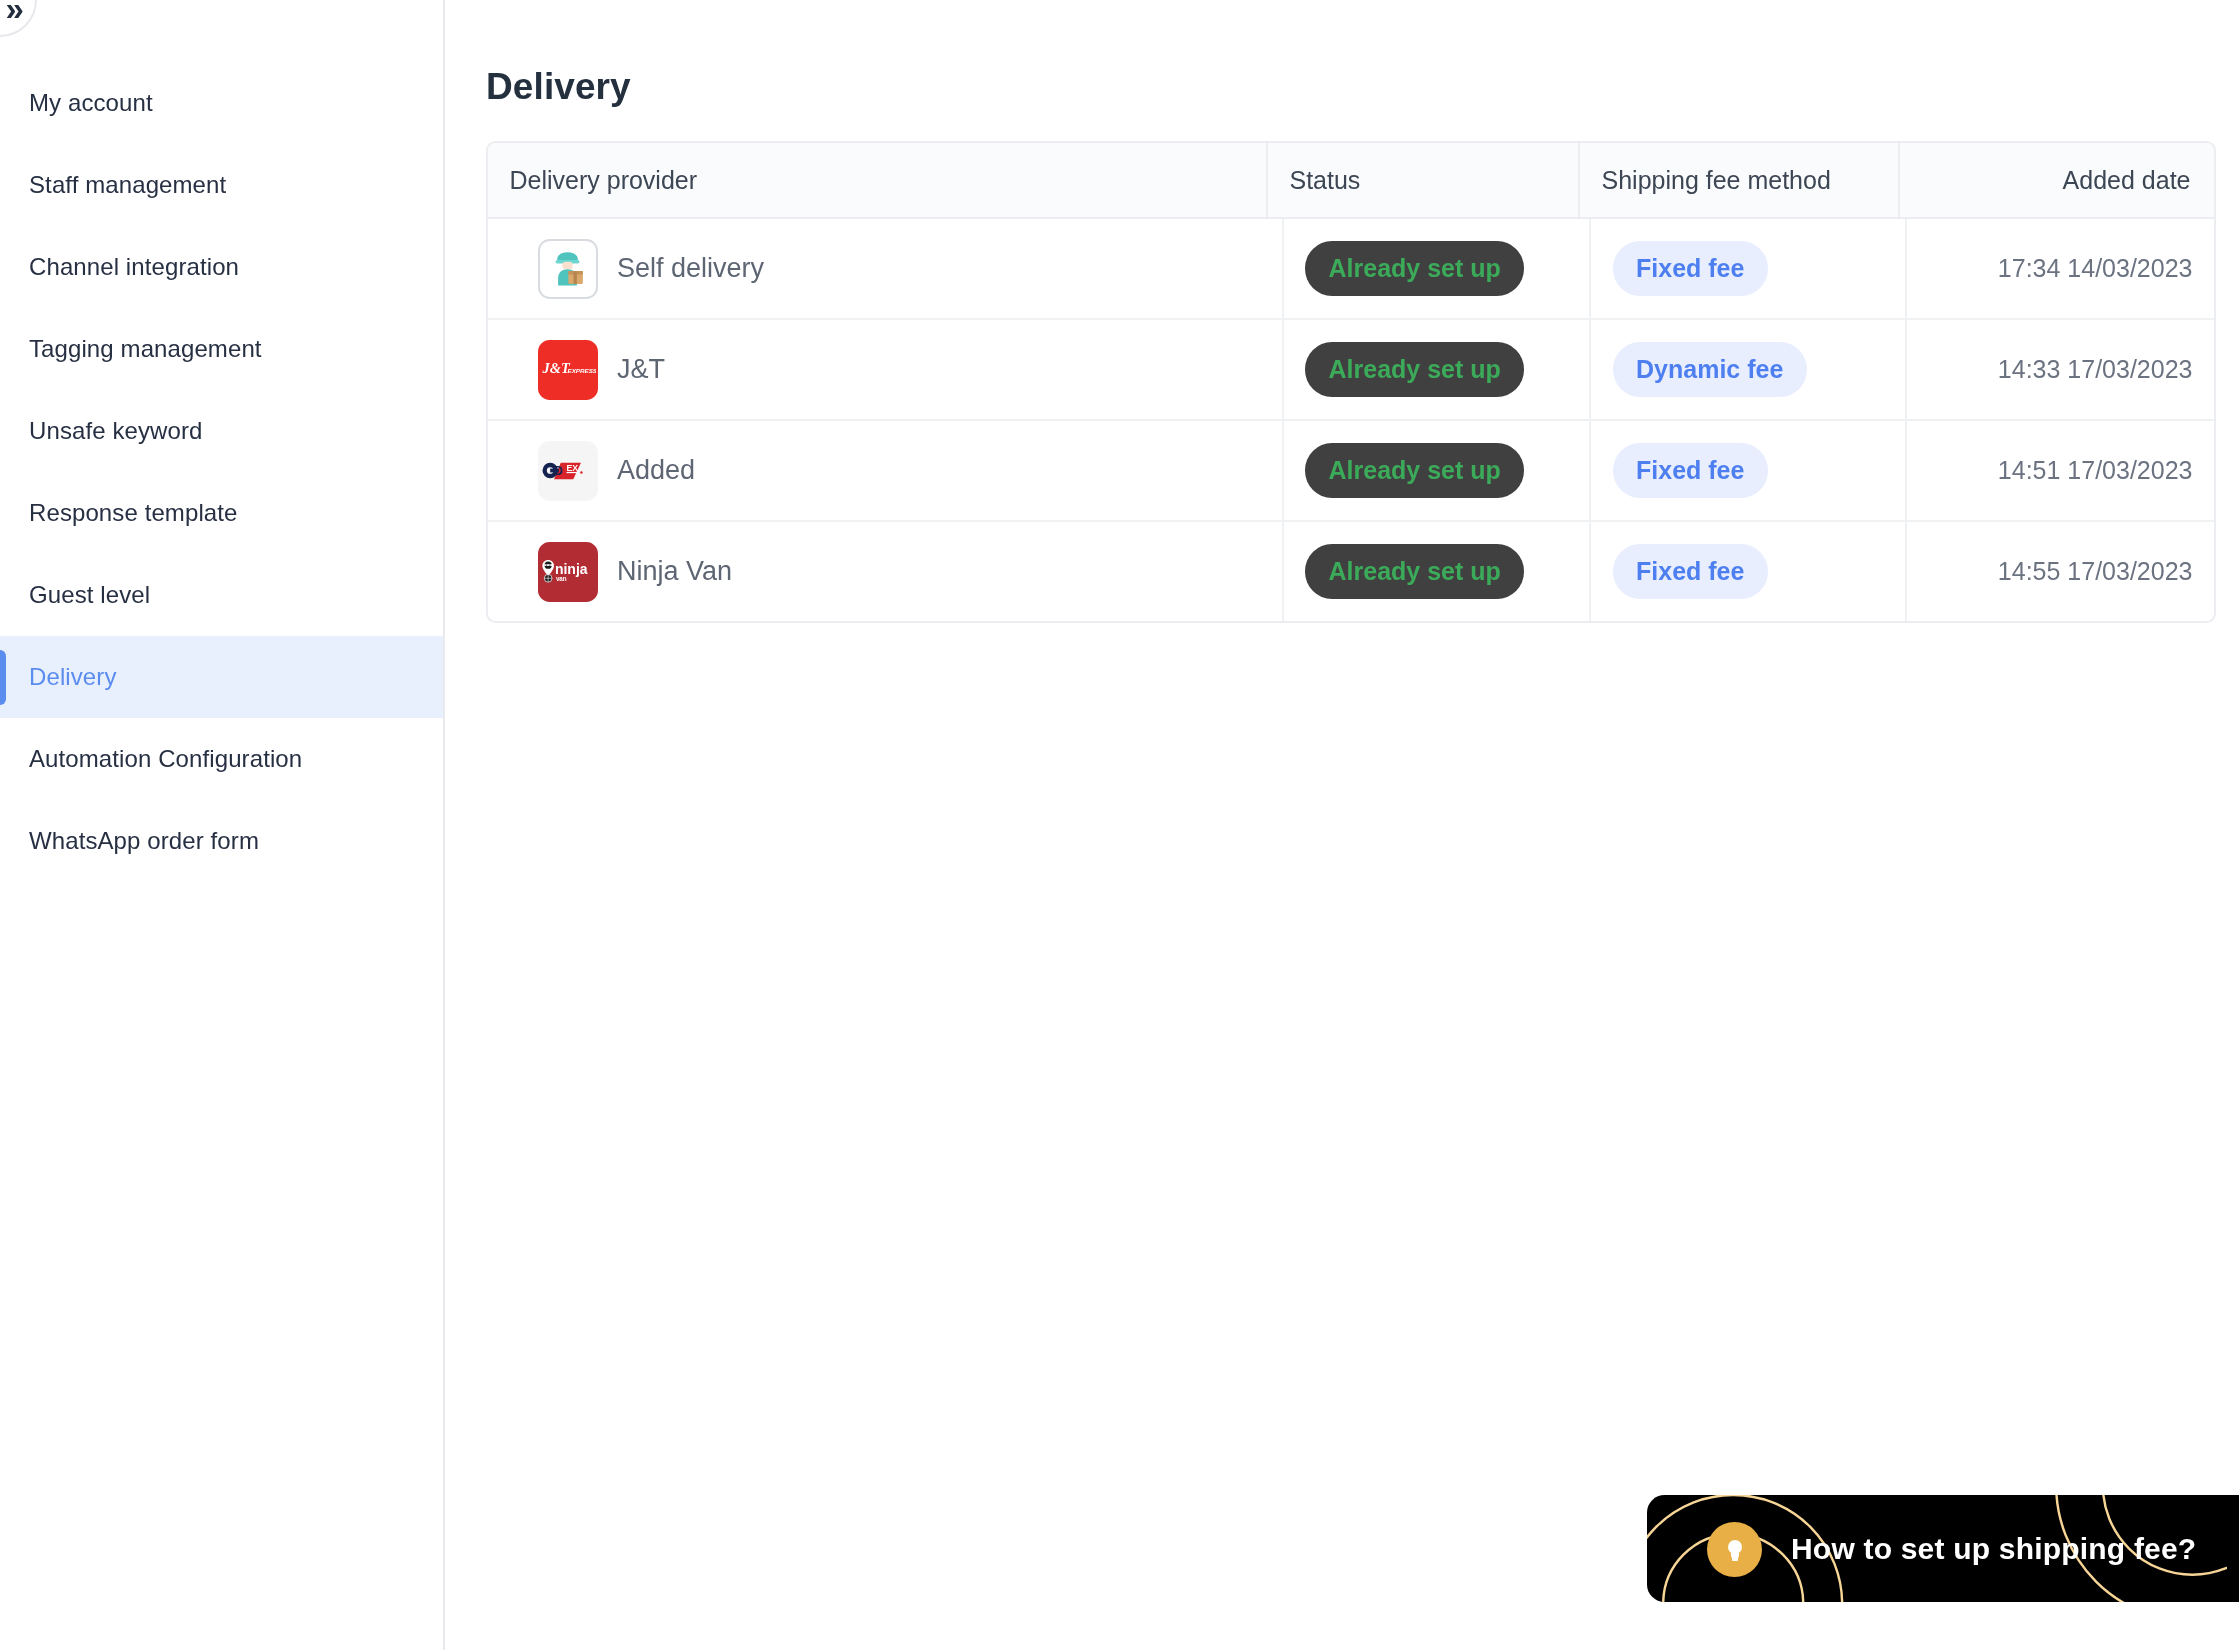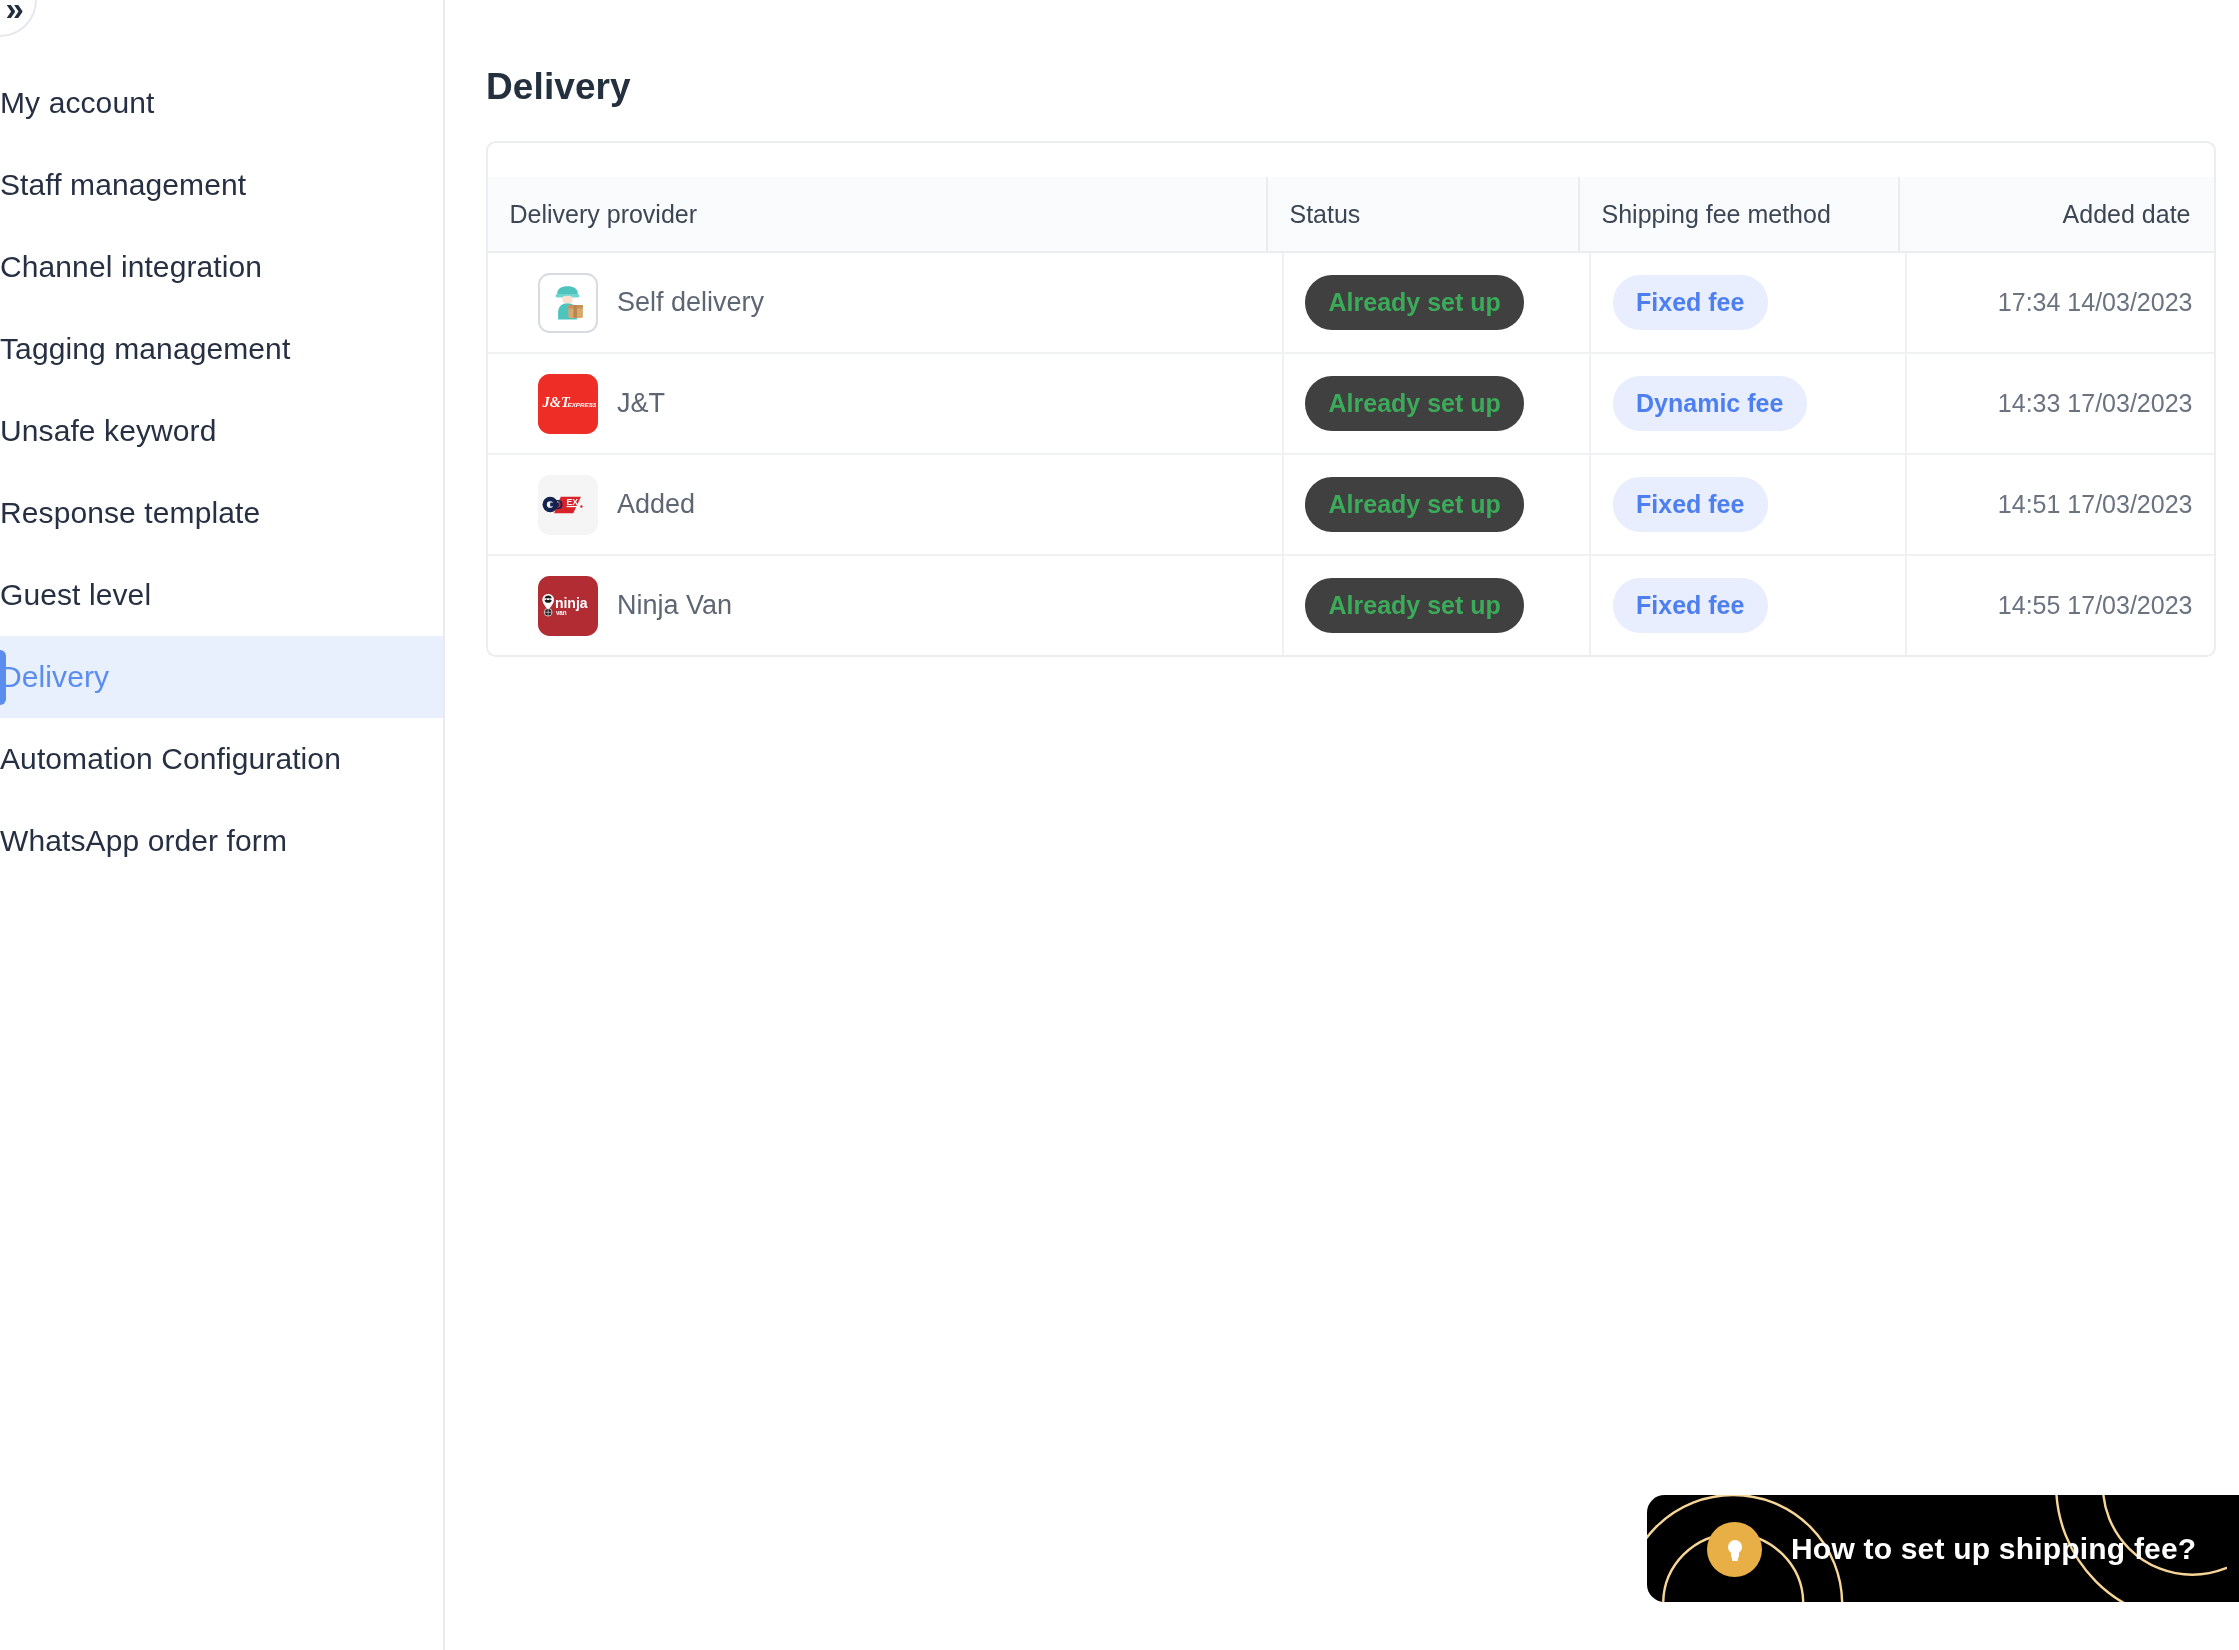--- a/index.html
+++ b/index.html
@@ -58,23 +58,24 @@
     width: 445px; height: 1650px;
     background: #ffffff;
     border-right: 2px solid #e8eaed;
     padding-top: 62px;
   }
   .nav-item {
     position: relative;
     height: 82px;
     display: flex;
     align-items: center;
+    padding-left: 29px;
     cursor: pointer;
     color: #273043;
-    font-size: 30px;
+    font-size: 24px;
     letter-spacing: 0.1px;
   }
   .nav-item.active {
     background: #e8effd;
     color: #5b8def;
   }
   .nav-item.active::before {
     content: "";
     position: absolute;
     left: -5.9px; top: 13.7px;
@@ -110,21 +111,20 @@
     overflow: hidden;
     background: #fff;
   }
   .t-row {
     display: flex;
     width: 100%;
   }
   .t-head {
     background: #fafbfc;
     border-bottom: 2px solid #ebedf0;
-    margin-top: 34px;
   }
   .t-body-row {
     border-bottom: 2px solid #f0f1f3;
     background: #ffffff;
     padding-left: 28px;
   }
   .t-body-row:last-child { border-bottom: none; }
 
   .c1 { width: 780px; }
   .c2 { width: 312px; }

